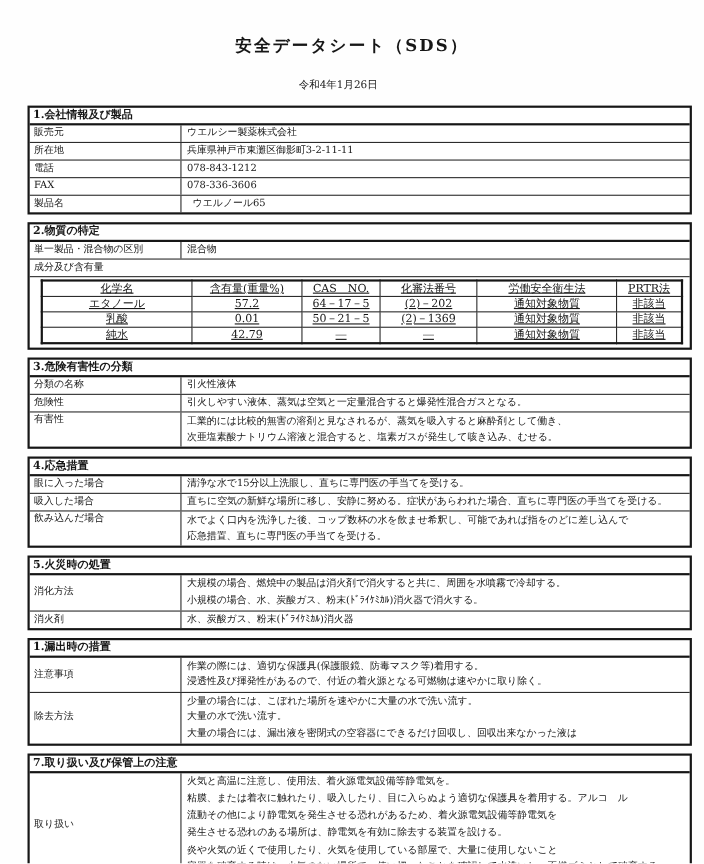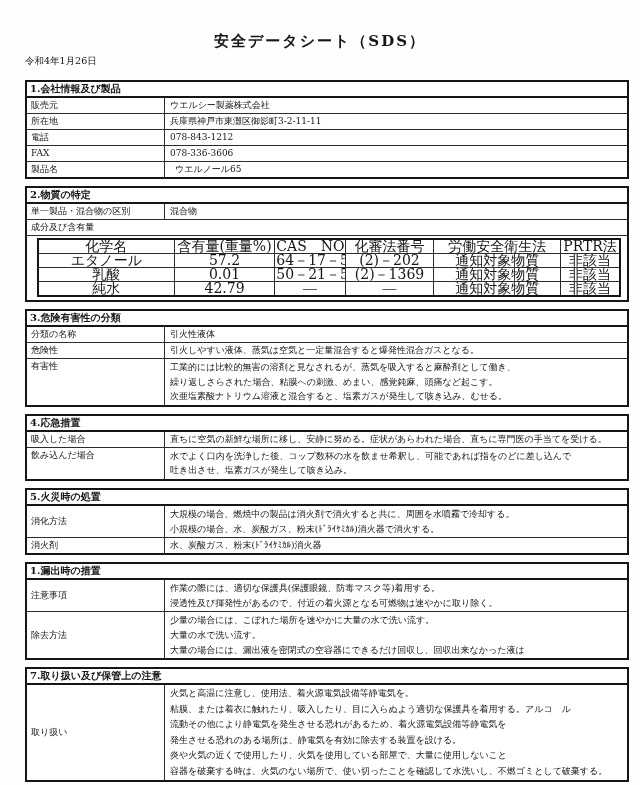--- a/index.html
+++ b/index.html
@@ -6,22 +6,22 @@
   .page {
     width:640px; height:785px; margin:0 auto; background:#fefefe;
     font-family:"DejaVu Serif","Liberation Serif",serif;
     color:#161616; overflow:hidden; position:relative;
   }
   .title {
     padding-top:32px; text-align:center;
     font-size:15px; font-weight:bold; letter-spacing:2px;
   }
   .date {
-    width:577px; margin:4px 0 12px 25px; box-sizing:border-box;
-    text-align:left; padding-right:12px; font-size:9.5px;
+    width:577px; margin:20px 0 12px 25px; box-sizing:border-box;
+    text-align:center; padding-right:12px; font-size:9.5px;
   }
   .sec {
     width:604px; margin:0 0 7px 25px; box-sizing:border-box;
     border:2px solid #161616; font-size:9px; background:#fff;
   }
   .sec-heading {
     font-weight:bold; font-size:10px; line-height:14px;
     padding:0 3px; border-bottom:2px solid #161616; white-space:nowrap;
   }
   .row { display:flex; border-bottom:1px solid #2c2c2c; }
@@ -38,21 +38,21 @@
   }
   .lines { line-height:normal; }
   .lines > div { line-height:14.6px; white-space:nowrap; overflow:hidden; }
   .lines.wide > div { line-height:15.5px; }
   .fullrow {
     border-bottom:1px solid #2c2c2c; padding:1px 4px; line-height:13px;
   }
   table.comp {
     border-collapse:collapse; table-layout:fixed;
     width:calc(100% - 16px); margin:2px 6px 3px 10px;
-    border:2px solid #161616; font-size:14px;
+    border:2px solid #161616; font-size:10px;text-decoration:underline;
   }
   table.comp th, table.comp td {
     border:1px solid #2c2c2c; text-align:center; padding:0 1px;
     line-height:13px; font-weight:normal; white-space:nowrap; overflow:hidden;
   }
   .c0{width:23.4%}.c1{width:17.3%}.c2{width:12.1%}.c3{width:15.2%}.c4{width:21.8%}.c5{width:10.2%}
 </style>
 </head>
 <body>
 
@@ -145,37 +145,40 @@
       <div class="val">引火性液体</div>
     </div>
     <div class="row">
       <div class="lbl">危険性</div>
       <div class="val">引火しやすい液体、蒸気は空気と一定量混合すると爆発性混合ガスとなる。</div>
     </div>
     <div class="row">
       <div class="lbl">有害性</div>
       <div class="val lines">
         <div>工業的には比較的無害の溶剤と見なされるが、蒸気を吸入すると麻酔剤として働き、</div>
-        <div>繰り返しさらされた場合、粘膜への刺激、めまい、感覚鈍麻、頭痛など起こす。</div>
         <div>次亜塩素酸ナトリウム溶液と混合すると、塩素ガスが発生して咳き込み、むせる。</div>
       </div>
     </div>
   </div>
 
   <div class="sec">
     <div class="sec-heading">4.応急措置</div>
+    <div class="row">
+      <div class="lbl">眼に入った場合</div>
+      <div class="val">清浄な水で15分以上洗眼し、直ちに専門医の手当てを受ける。</div>
+    </div>
     <div class="row">
       <div class="lbl">吸入した場合</div>
       <div class="val">直ちに空気の新鮮な場所に移し、安静に努める。症状があらわれた場合、直ちに専門医の手当てを受ける。</div>
     </div>
     <div class="row">
       <div class="lbl">飲み込んだ場合</div>
       <div class="val lines">
         <div>水でよく口内を洗浄した後、コップ数杯の水を飲ませ希釈し、可能であれば指をのどに差し込んで</div>
-        <div>吐き出させ、塩素ガスが発生して咳き込み。</div>
+        <div>応急措置、直ちに専門医の手当てを受ける。</div>
       </div>
     </div>
   </div>
 
   <div class="sec">
     <div class="sec-heading">5.火災時の処置</div>
     <div class="row">
       <div class="lbl center">消化方法</div>
       <div class="val lines">
         <div>大規模の場合、燃焼中の製品は消火剤で消火すると共に、周囲を水噴霧で冷却する。</div>

